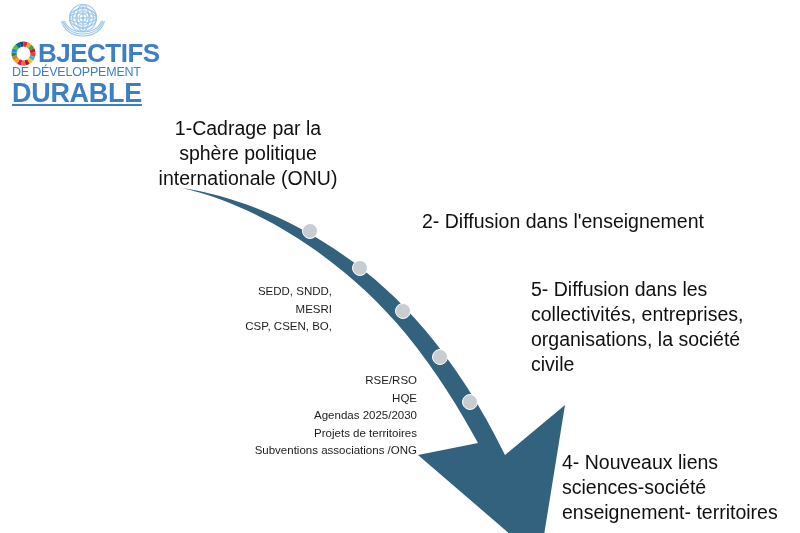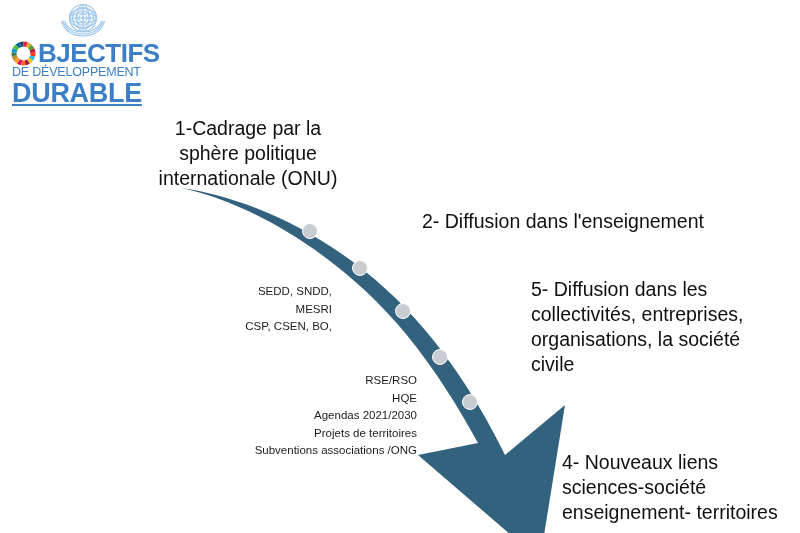--- a/index.html
+++ b/index.html
@@ -224,17 +224,17 @@
 civile</div>
   <div class="stage-label" id="label-4">4- Nouveaux liens
 sciences-société
 enseignement- territoires</div>
 
   <div class="annot" id="annot-upper">SEDD, SNDD,
 MESRI
 CSP, CSEN, BO,</div>
   <div class="annot" id="annot-lower">RSE/RSO
 HQE
-Agendas 2021/2030
+Agendas 2025/2030
 Projets de territoires
 Subventions associations /ONG</div>
 
 </div>
 
 </body></html>

